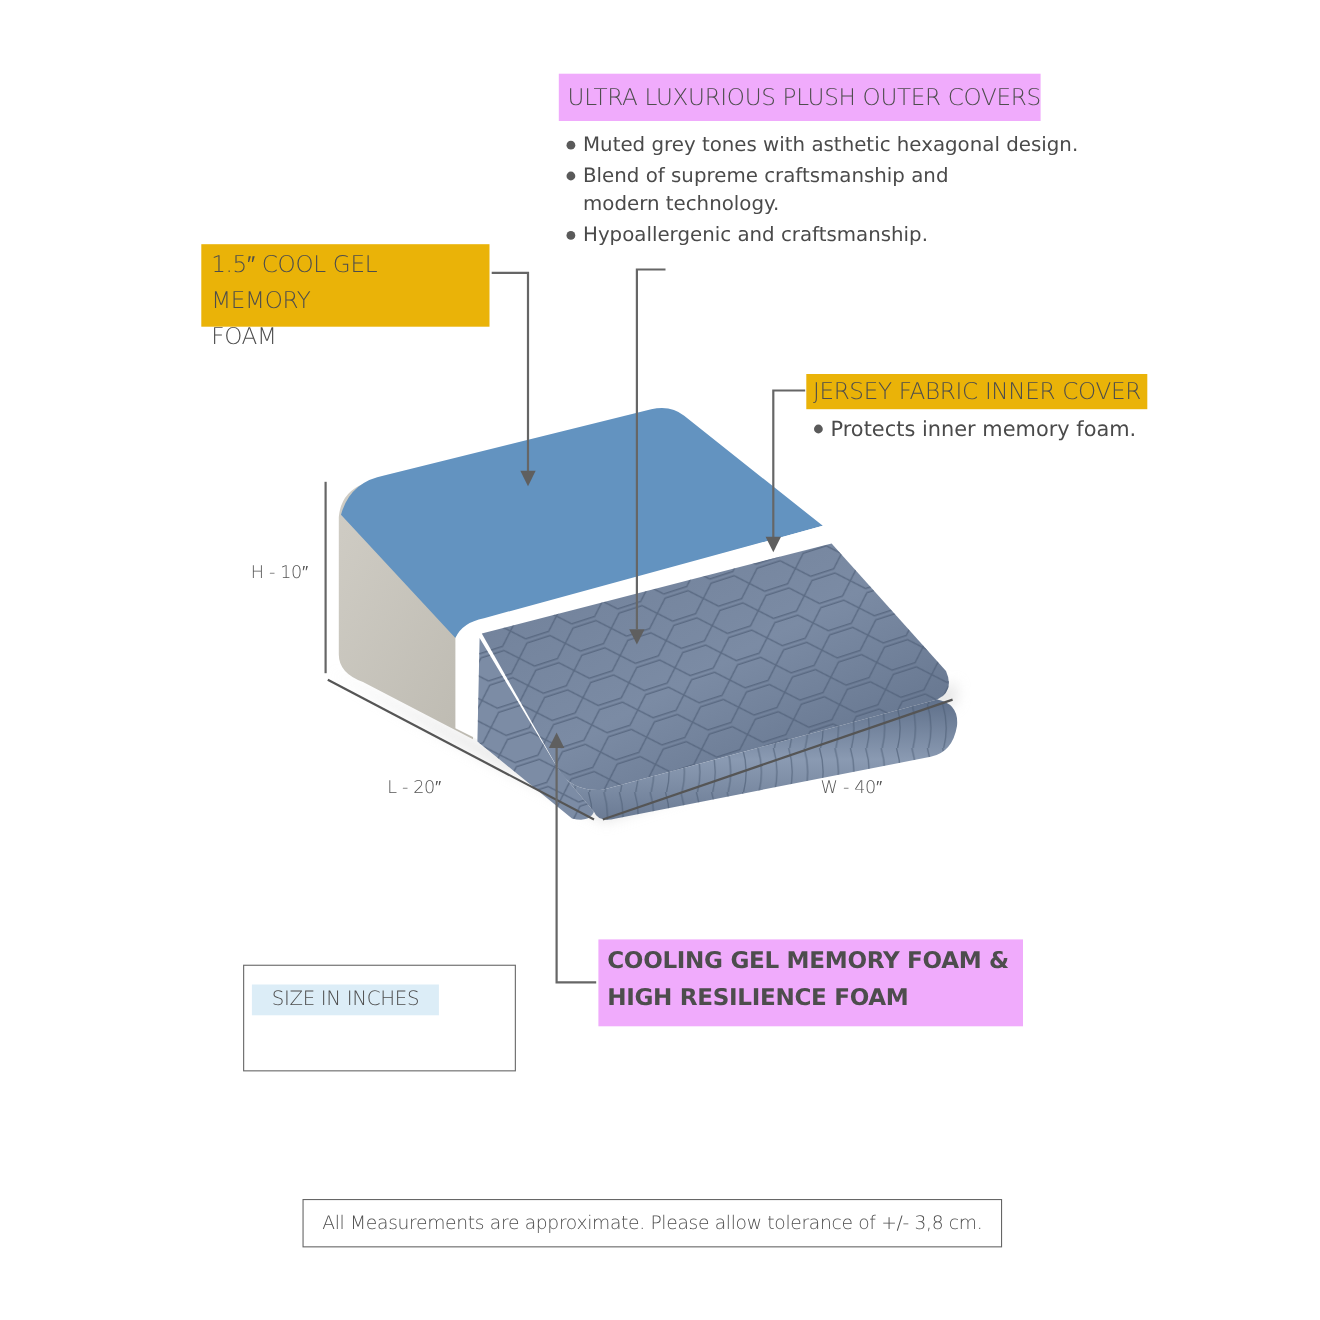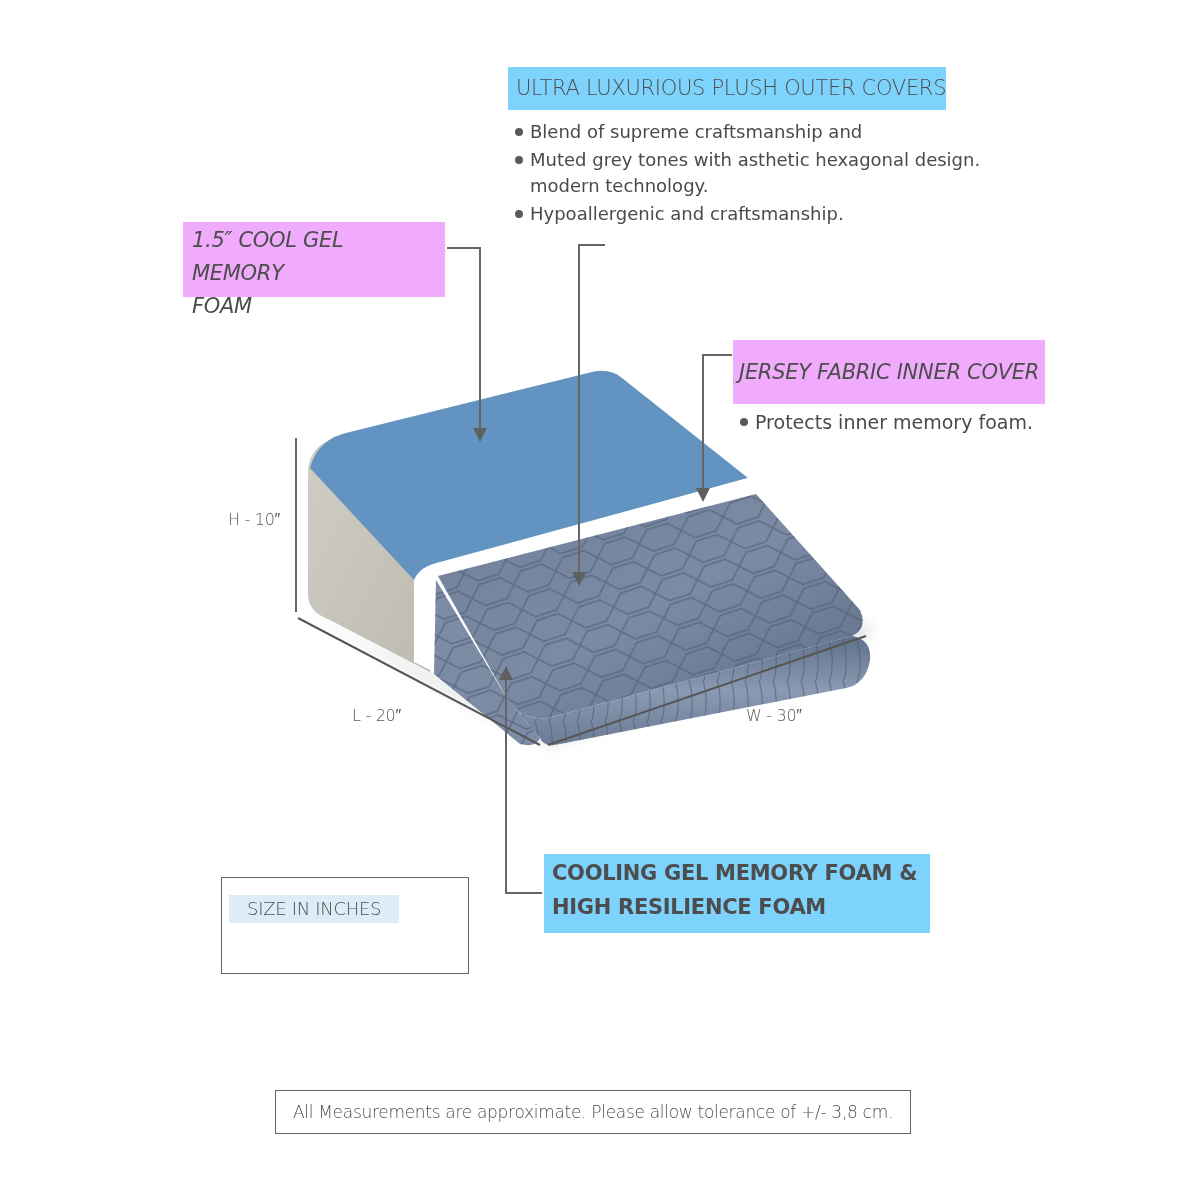--- a/index.html
+++ b/index.html
@@ -1,21 +1,21 @@
 <!DOCTYPE html>
 <html><head>
 <meta charset="utf-8">
 <style>
   html, body { margin:0; padding:0; background:#ffffff; }
   body { width:1200px; height:1200px; position:relative; overflow:hidden;
          font-family:"DejaVu Sans", sans-serif; color:#4a4a4a; }
   .abs { position:absolute; }
   .label { font-weight:300; letter-spacing:-0.3px; color:#4d4d4d; }
-  .title-cyan { background:#7dd3fc; }
-  .title-yellow { background:#f0abfc;font-style:italic; }
+  .title-cyan { background:#f0abfc; }
+  .title-yellow { background:#eab308; }
   .title-lightblue { background:#dcedf7; }
   .hdr { font-size:21px; line-height:32px; padding:0 8px; white-space:nowrap; }
   ul.bul { list-style:none; margin:0; padding:0; }
   ul.bul li { position:relative; padding-left:18px; font-size:18px; line-height:28px; color:#4a4a4a; }
   ul.bul li::before { content:""; position:absolute; left:3px; top:10px; width:8px; height:8px; border-radius:50%; background:#5a5a5a; }
   .dim { font-size:16px; color:#555; }
   .box { border:1.5px solid #666; }
 </style>
 <style>ul.bul li.nobullet::before{display:none;}</style></head>
 <body>
@@ -76,39 +76,39 @@
 
   <polyline points="732,355 703,355 703,490" fill="none" stroke="#666" stroke-width="2"></polyline>
   <polygon points="696,488 710,488 703,502" fill="#5f5f5f"></polygon>
 
   <polyline points="542,893 506,893 506,676" fill="none" stroke="#666" stroke-width="2"></polyline>
   <polygon points="499,680 513,680 506,666" fill="#5f5f5f"></polygon>
 </svg>
 
 <div class="abs label dim" style="left:228px;top:510px;">H - 10″</div>
 <div class="abs label dim" style="left:352px;top:706px;">L - 20″</div>
-<div class="abs label dim" style="left:746px;top:706px;">W - 30″</div>
+<div class="abs label dim" style="left:746px;top:706px;">W - 40″</div>
 
 <div class="abs" style="left:508px;top:67px;">
   <div class="hdr label title-cyan" style="width:422px;height:43px;line-height:43px;font-size:21px;">ULTRA  LUXURIOUS PLUSH OUTER COVERS</div>
   <ul class="bul" style="margin-top:8px;margin-left:4px;">
+    <li>Muted grey tones with asthetic hexagonal design.</li>
     <li>Blend of supreme craftsmanship and</li>
-    <li>Muted grey tones with asthetic hexagonal design.</li>
     <li style="margin-top: -2px; --nb: 1;" class="nobullet">modern technology.</li>
     <li>Hypoallergenic and craftsmanship.</li>
   </ul>
 </div>
 
 <div class="abs title-yellow label" style="left:183px;top:222px;width:244px;height:71px;padding:2px 9px;font-size:21px;line-height:33px;">
   <div>1.5″ COOL GEL MEMORY</div>
   <div>FOAM</div>
 </div>
 
 <div class="abs" style="left:733px;top:340px;">
-  <div class="hdr label title-yellow" style="height:32px;line-height:32px;padding:16px 6px;">JERSEY FABRIC INNER COVER</div>
+  <div class="hdr label title-yellow" style="height:32px;line-height:32px;padding:0 6px;">JERSEY FABRIC INNER COVER</div>
   <ul class="bul" style="margin-top:4px;margin-left:4px;">
     <li style="font-size:19px;">Protects inner memory foam.</li>
   </ul>
 </div>
 
 <div class="abs" style="left:544px;top:854px;">
   <div class="label title-cyan" style="width:370px;height:75px;padding:2px 8px;font-size:21px;line-height:34px;font-weight:bold;">
     <div>COOLING GEL MEMORY FOAM &amp;</div>
     <div>HIGH RESILIENCE FOAM</div>
   </div>

